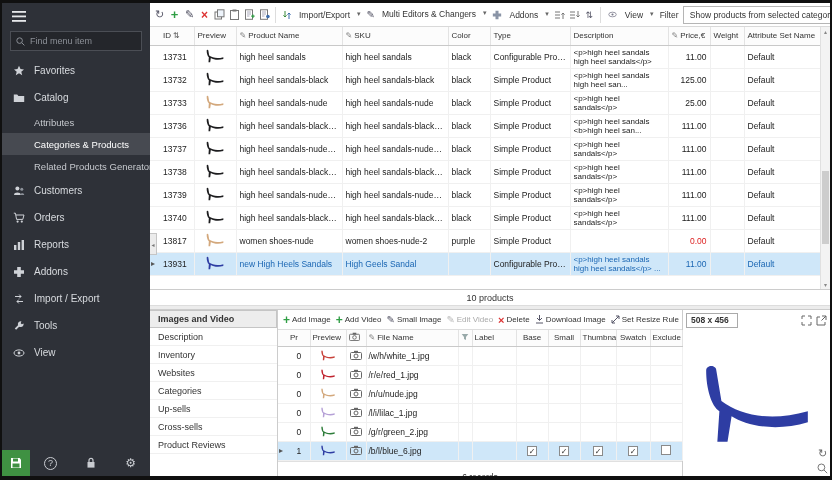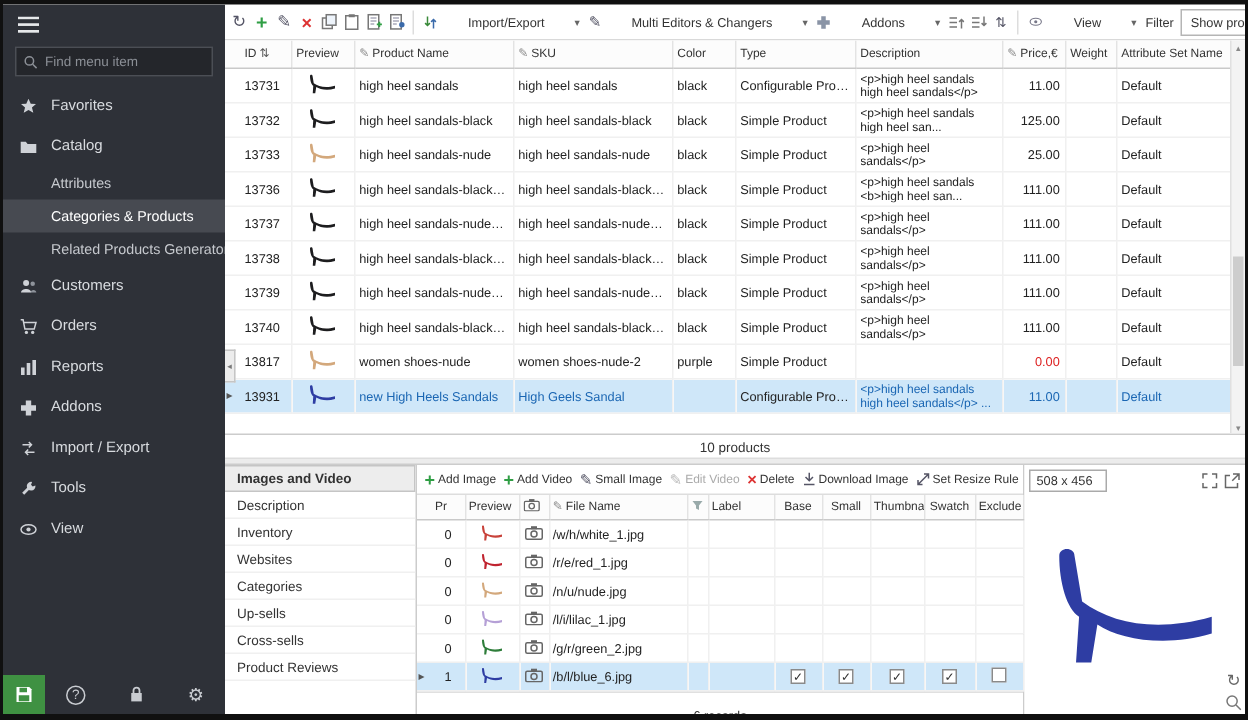--- a/index.html
+++ b/index.html
@@ -24,21 +24,21 @@
   .qmark { width:13px; height:13px; border:1px solid #c9ccd1; border-radius:50%; font-size:9px; display:flex; align-items:center; justify-content:center; }
   .gear { font-size:12px; }
 
   
   .main { flex:1; min-width:0; display:flex; flex-direction:column; }
   .toolbar { height:24px; flex-shrink:0; display:flex; align-items:center; gap:2px; padding:0 3px; border-bottom:1px solid #d9d9d9; font-size:8.5px; color:#333; overflow:hidden; white-space:nowrap; }
   .tbi { display:inline-flex; align-items:center; justify-content:center; min-width:13px; height:16px; cursor:pointer; font-size:11px; color:#556; }
   .tbi.g { color:#2f9e44; font-weight:bold; font-size:13px; }
   .tbi.r { color:#d33; font-weight:bold; font-size:12px; }
   .vsep { width:1px; height:16px; background:#ddd; margin:0 2px; flex-shrink:0; }
-  .tbtn { display:inline-flex; align-items:center; gap:20px; background:none; border:none; font:inherit; color:#333; cursor:pointer; padding:1px 2px; flex-shrink:0; }
+  .tbtn { display:inline-flex; align-items:flex-start; gap:7px; background:none; border:none; font:inherit; color:#333; cursor:pointer; padding:1px 2px; flex-shrink:0; }
   .car { font-size:7px; color:#666; }
   .flabel { margin:0 2px; }
   .fselect { display:flex; align-items:center; justify-content:flex-end; gap:3px; border:1px solid #b5b5b5; height:18px; padding:0 4px; width:170px; background:#fff; cursor:pointer; flex-shrink:0; overflow:hidden; }
   .tbtn.right { margin-left:auto; }
 
   
   .gridwrap { position:relative; flex:1; min-height:0; overflow:hidden; border-bottom:1px solid #ccc; background:#fff; }
   table.pgrid { border-collapse:collapse; table-layout:fixed; width:670px; }
   .pgrid th { height:18px; font-size:8px; font-weight:normal; color:#333; text-align:left; padding:0 3px; border-right:1px solid #e3e3e3; border-bottom:1px solid #c9c9c9; background:#fcfcfc; white-space:nowrap; overflow:hidden; }
   .pgrid td { height:23px; font-size:8.5px; color:#222; padding:0 3px; border-right:1px solid #f0f0f0; border-bottom:1px solid #f0f0f0; white-space:nowrap; overflow:hidden; text-overflow:ellipsis; }
@@ -78,21 +78,21 @@
   .igrid th { height:16px; font-size:8px; font-weight:normal; color:#333; text-align:left; padding:0 2px; border-right:1px solid #e3e3e3; border-bottom:1px solid #c9c9c9; white-space:nowrap; overflow:hidden; background:#fcfcfc; }
   .igrid td { height:19px; font-size:8.5px; color:#222; padding:0 2px; border-right:1px solid #f0f0f0; border-bottom:1px solid #f0f0f0; white-space:nowrap; overflow:hidden; }
   .igrid .t-c { text-align:center; }
   .igrid .c-exp { border-right:none; padding:0 1px; color:#555; font-size:8px; }
   .igrid tr.sel td { background:#cfe7f9; }
   .cb { display:inline-block; width:10px; height:10px; border:1px solid #8a8a8a; background:#fff; font-size:8px; line-height:9px; text-align:center; color:#333; cursor:pointer; }
   .recbar { margin-top:auto; height:32px; flex-shrink:0; display:flex; align-items:center; justify-content:center; font-size:8.5px; color:#333; border-top:1px solid #e0e0e0; }
 
   .pvpanel { width:147px; flex-shrink:0; display:flex; flex-direction:column; background:#fff; }
   .pvhead { height:20px; flex-shrink:0; display:flex; align-items:center; justify-content:space-between; padding:2px 3px; }
-  .sizebox { border:1px solid #aaa; font-size:8.5px; padding:1px 4px; min-width:52px; height:15px; display:inline-flex; align-items:center; color:#333; background:#fff; }
+  .sizebox { border:1px solid #aaa; font-size:8.5px; padding:1px 4px; min-width:52px; height:15px; display:inline-flex; align-items:center; color:#333; background:#fff;font-weight:bold; }
   .pvicons { display:flex; gap:4px; align-items:center; }
   .pvbody { flex:1; position:relative; display:flex; align-items:center; justify-content:center; }
   .pvbr { position:absolute; right:2px; bottom:2px; display:flex; flex-direction:column; gap:3px; align-items:center; color:#777; }
   .rot { font-size:11px; cursor:pointer; color:#666; }
 
   .collapse-handle { position:absolute; left:148px; top:230px; width:7px; height:22px; background:#ececec; border:1px solid #c5c5c5; border-left:none; font-size:6px; color:#777; display:flex; align-items:center; justify-content:center; cursor:pointer; z-index:5; }
 </style>
 </head>
 <body>
 

